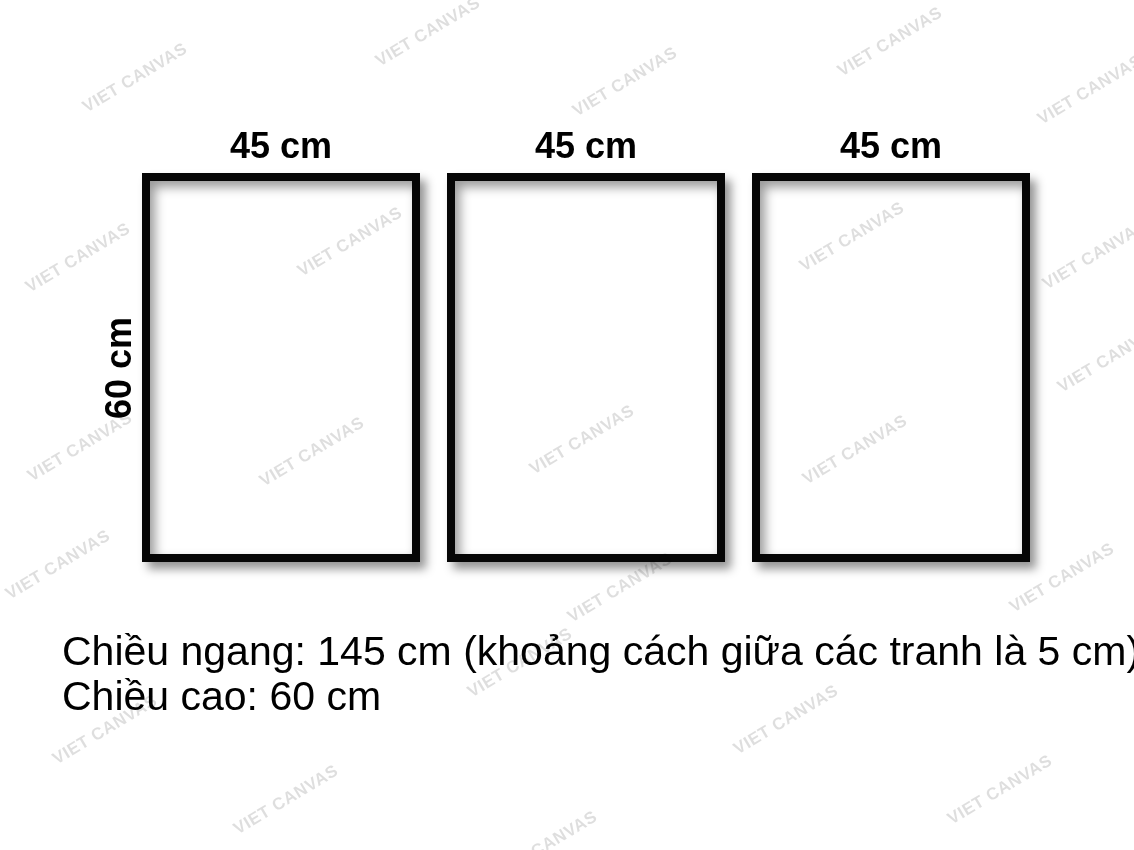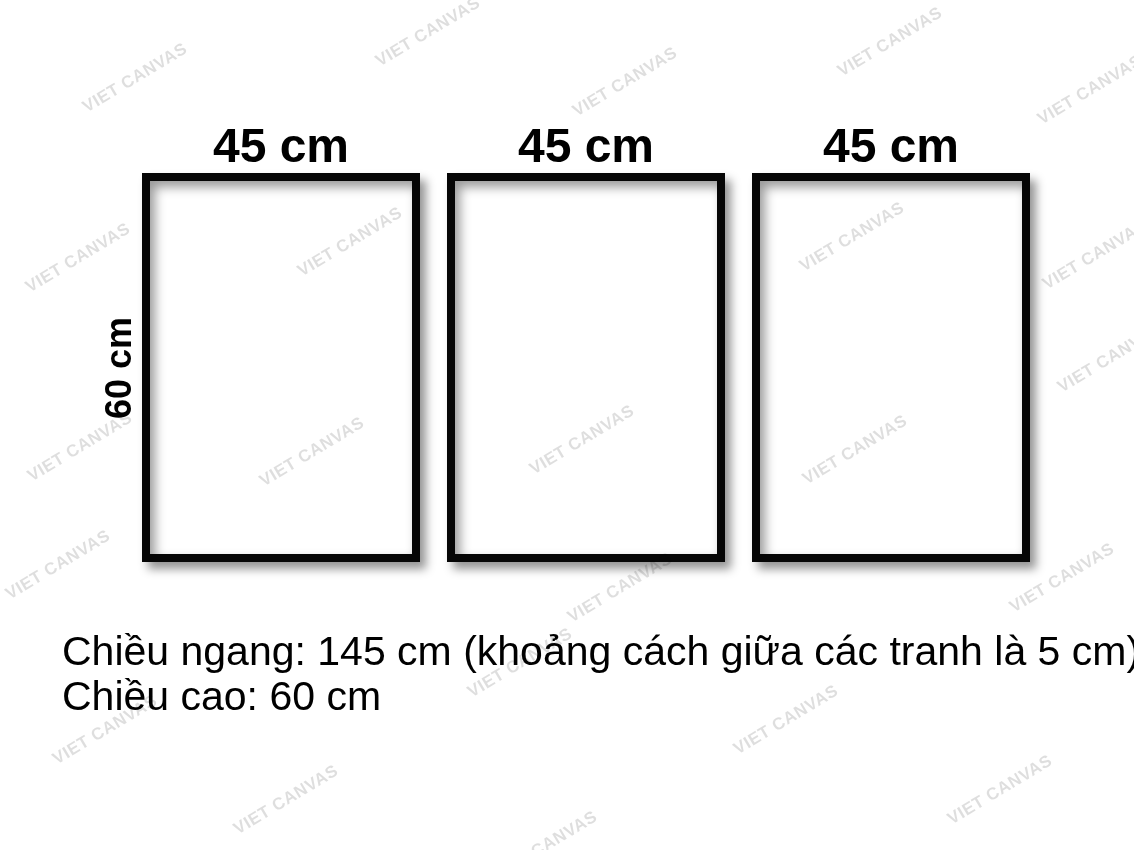--- a/index.html
+++ b/index.html
@@ -31,21 +31,21 @@
   }
   .frame.f1 { left: 142px; }
   .frame.f2 { left: 447px; }
   .frame.f3 { left: 752px; }
 
   
   .wlabel {
     position: absolute;
     top: 126px;
     transform: translateX(-50%);
-    font-size: 48px;
+    font-size: 36px;
     font-weight: bold;
     line-height: 40px;
     white-space: nowrap;
   }
   .wlabel.l1 { left: 281px; }
   .wlabel.l2 { left: 586px; }
   .wlabel.l3 { left: 891px; }
 
   .hlabel {
     position: absolute;

